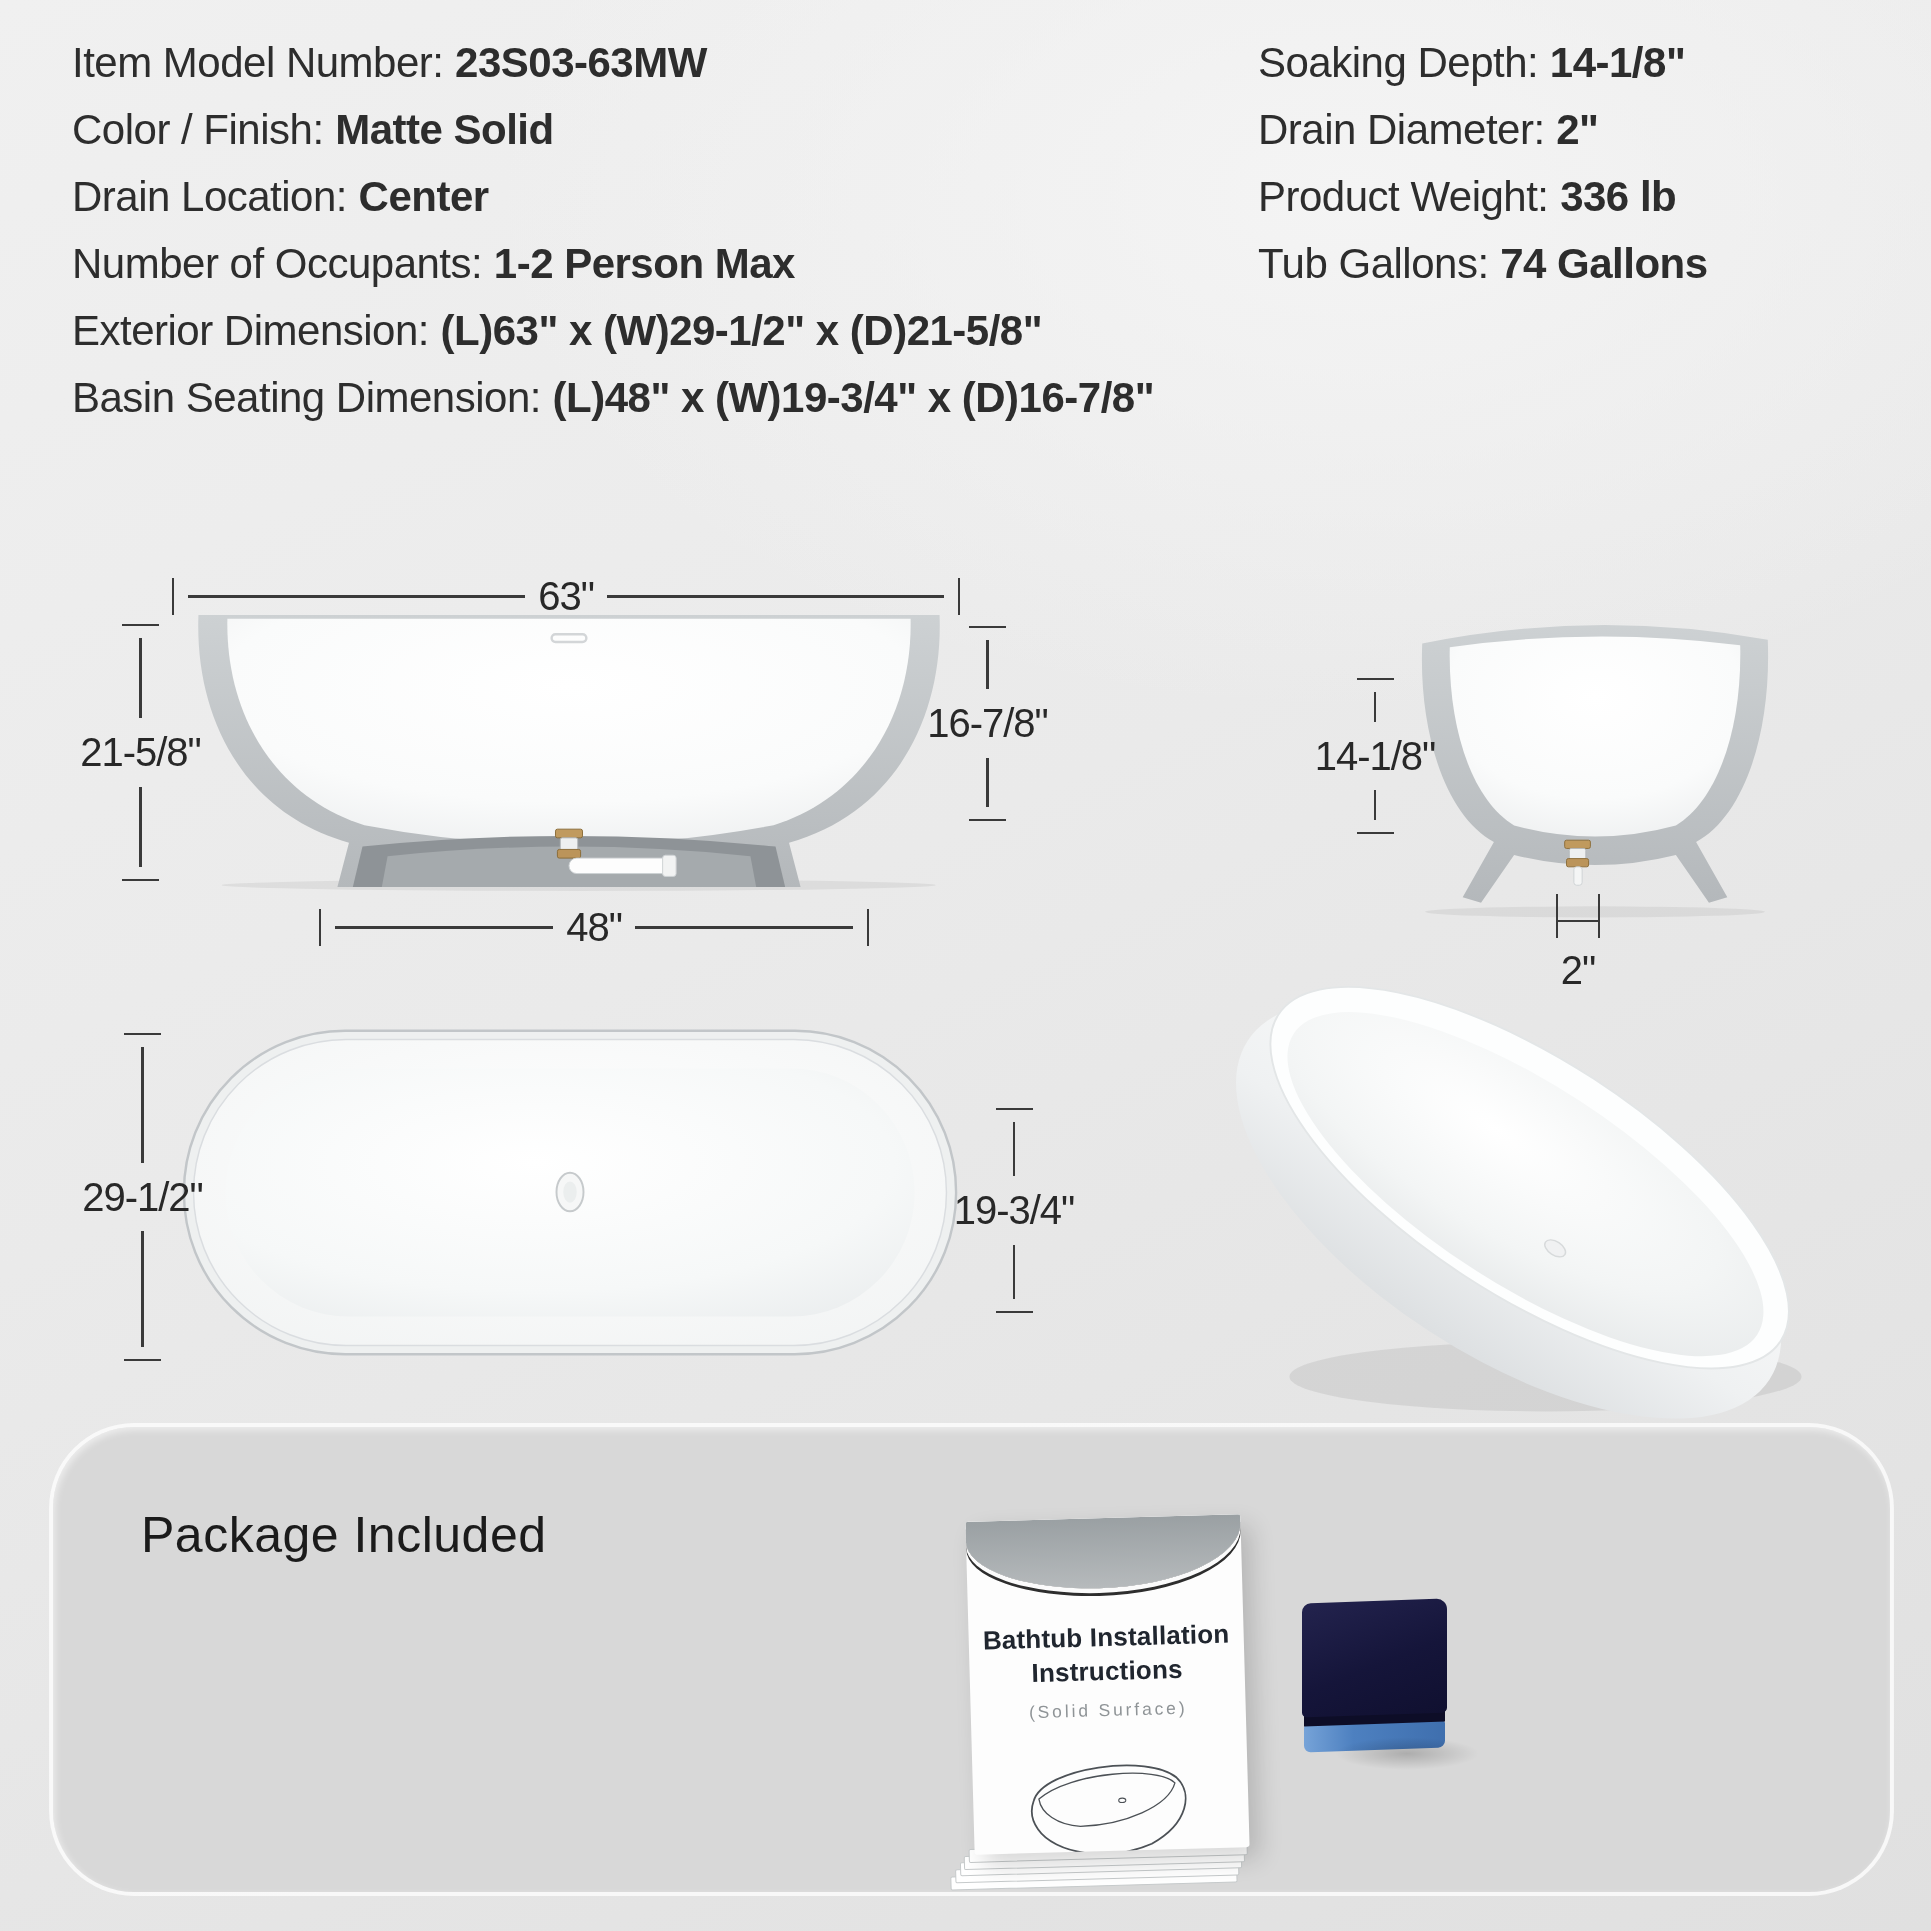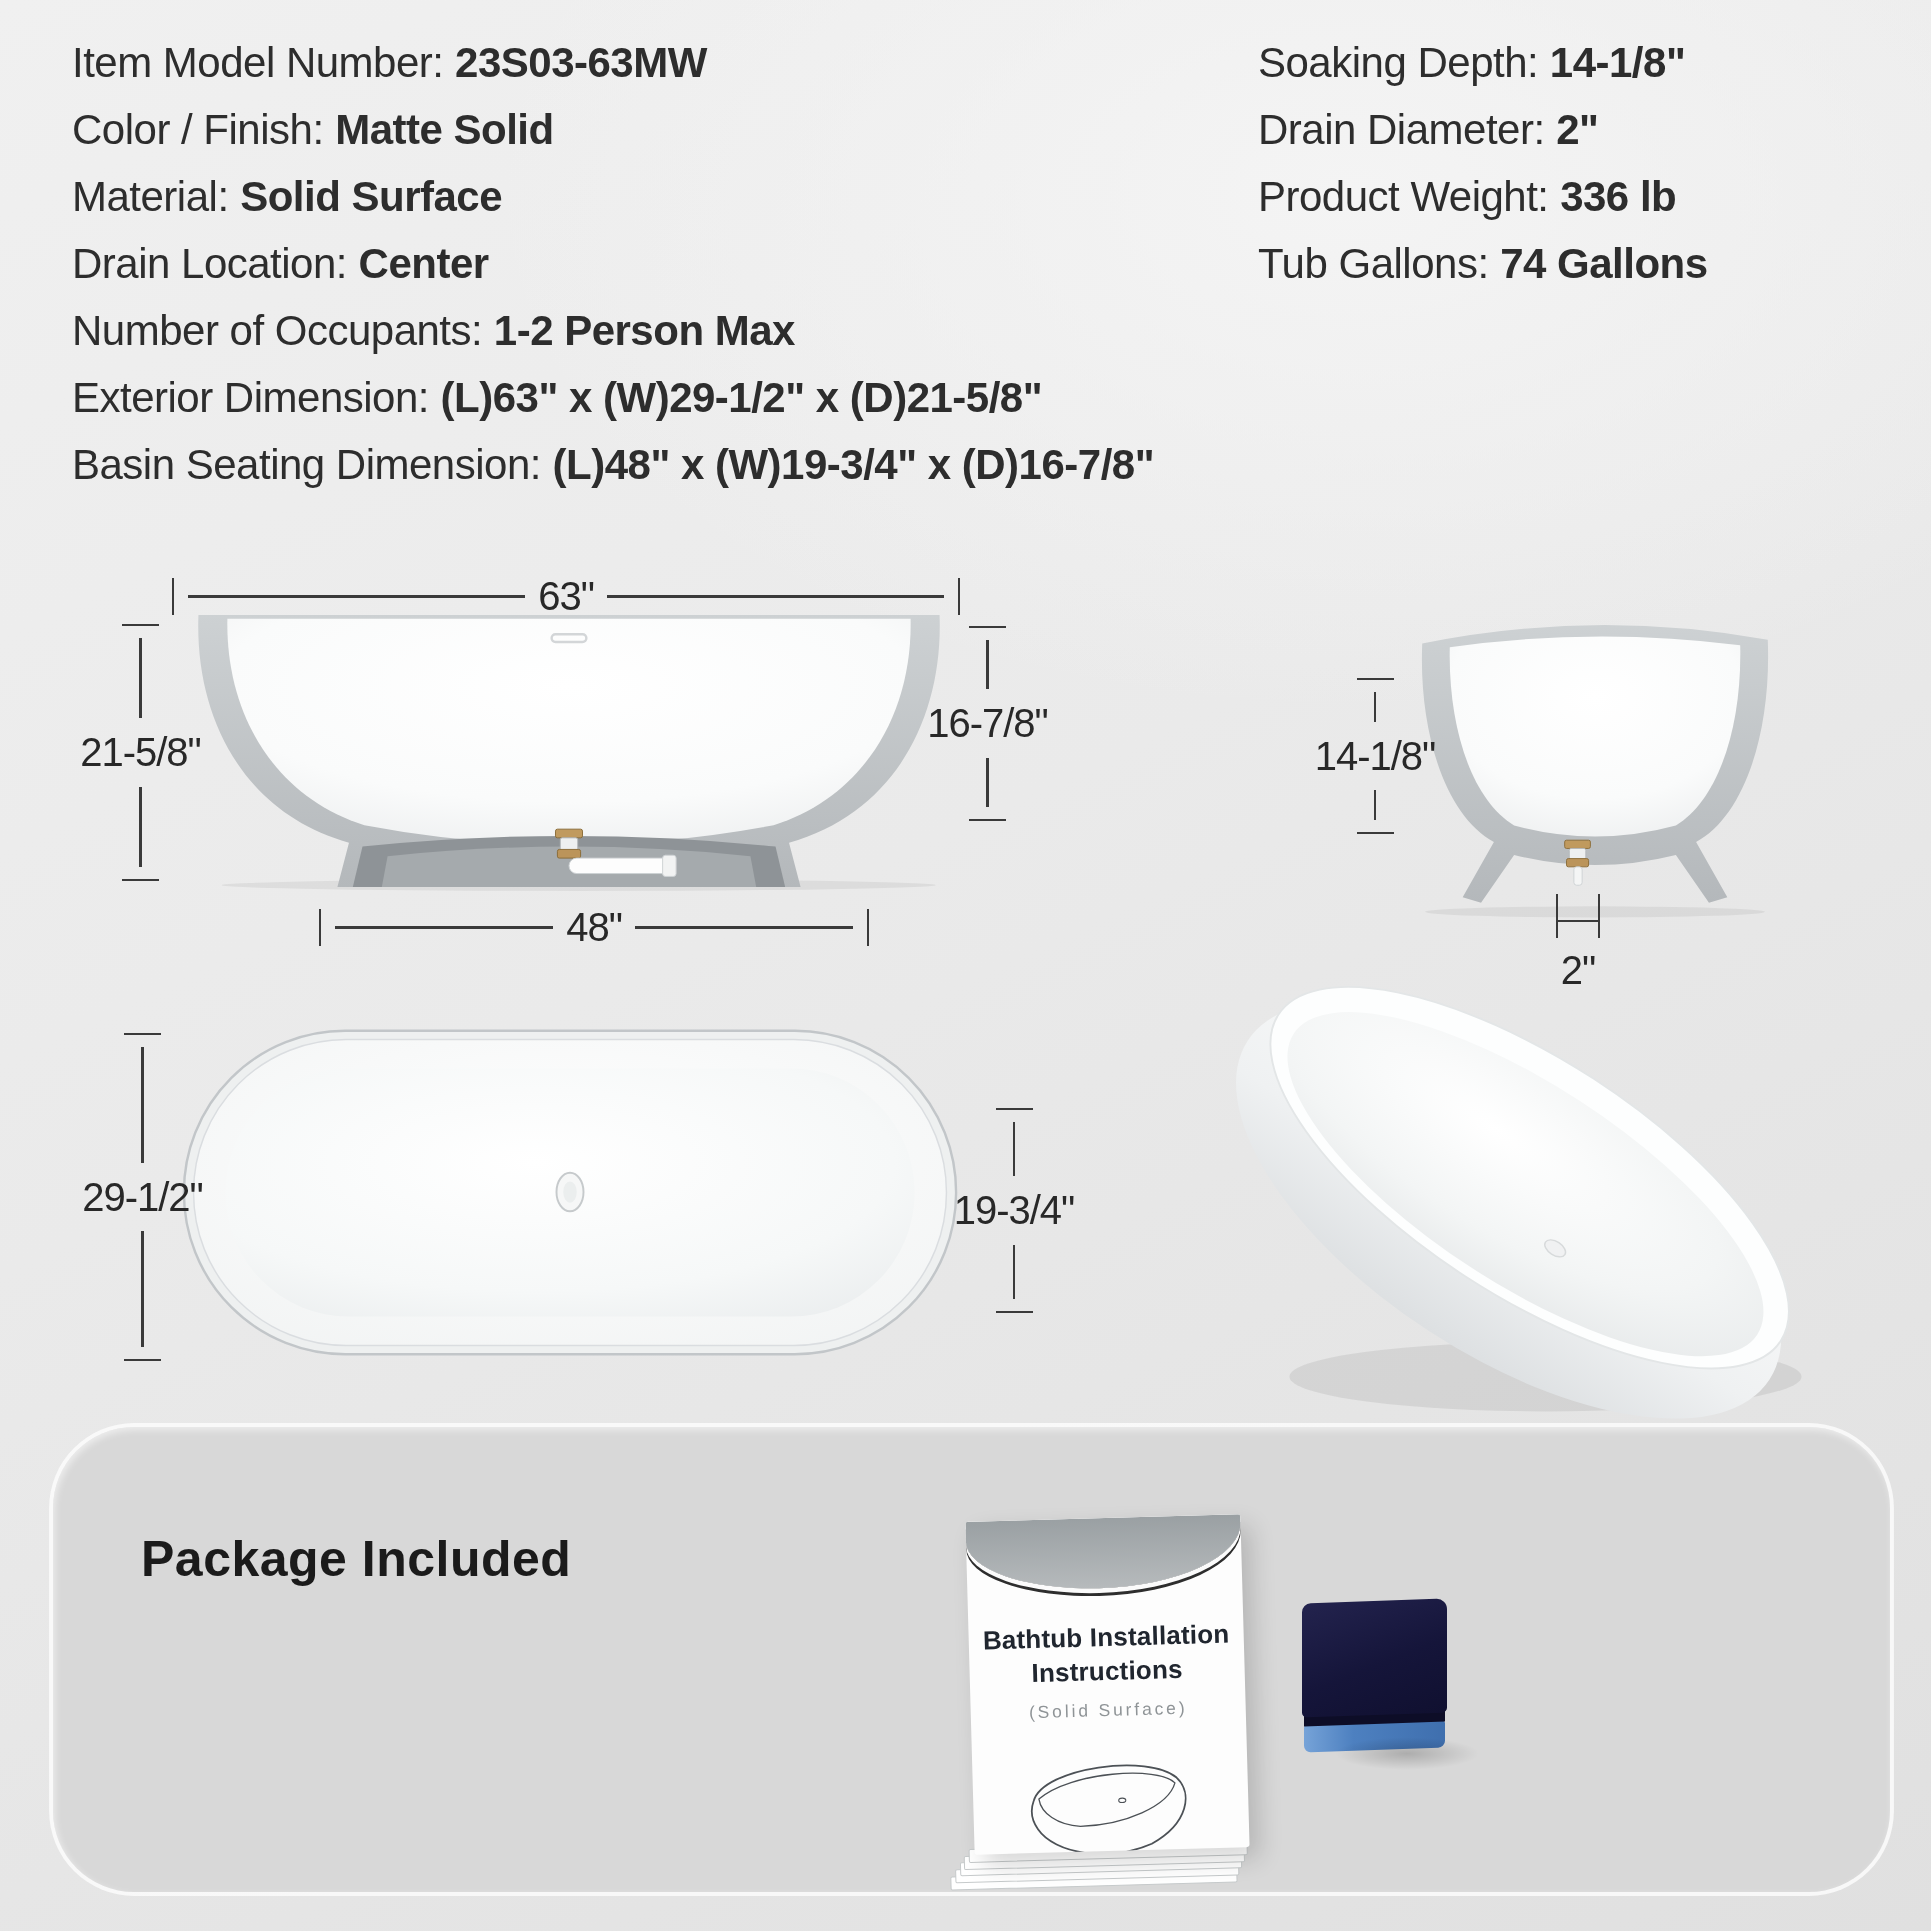--- a/index.html
+++ b/index.html
@@ -27,22 +27,22 @@
   .dim-drain{width:44px;height:46px;}
   .dim-drain .t{position:absolute;top:0;width:2.4px;height:44px;background:#3a3a3a;}
   .dim-drain .t.l{left:0}.dim-drain .t.r{right:0}
   .dim-drain .mid{position:absolute;top:26px;left:1.9px;right:1.9px;height:2.4px;background:#3a3a3a;}
   .dim-drain .dim-label{position:absolute;top:54px;left:50%;transform:translateX(-50%);}
   .diagram{position:absolute;}
   
   .card{position:absolute;left:53px;top:1427px;width:1837px;height:465px;
     background:#d8d8d8;border-radius:81px;
     box-shadow:0 0 0 3.9px rgba(252,252,252,.85), inset 1.9px 2.9px 7.7px rgba(255,255,255,.55);}
-  .pkg-head{position:absolute;left:141px;top:1506px;font-size:50px;font-weight:700;
-    color:#1b1b1b;letter-spacing:0.5px;margin-top:24px;}
+  .pkg-head{position:absolute;left:141px;top:1506px;font-size:50px;font-weight:400;
+    color:#1b1b1b;letter-spacing:0.5px;}
   .pkg-list{position:absolute;left:141px;top:1593px;}
   .pkg-item{font-size:43px;line-height:65px;color:#1f1f1f;letter-spacing:1px;white-space:nowrap;}
   .pkg-item .bullet{font-size:43px;margin-right:17.4px;}
   
   .manual{position:absolute;left:970px;top:1518px;width:275px;height:333px;transform:rotate(-1.6deg);}
   .manual .page{position:absolute;background:#fff;border:1px solid #c6cacb;border-radius:1.9px;height:11.6px;}
   .manual .p1{left:-5.8px;right:1.9px;bottom:-7.7px;}
   .manual .p2{left:-10.6px;right:4.8px;bottom:-14.5px;}
   .manual .p3{left:-15.4px;right:7.7px;bottom:-21px;}
   .manual .p4{left:-20px;right:10.6px;bottom:-28px;}
@@ -71,21 +71,20 @@
     transform:skewY(-2deg);z-index:0;}
 </style>
 </head>
 <body>
 
 <div class="canvas">
 
   <div class="spec-col spec-left">
     <div class="spec-row"><span class="lbl">Item Model Number:</span><span class="val">23S03-63MW</span></div>
     <div class="spec-row"><span class="lbl">Color / Finish:</span><span class="val">Matte Solid</span></div>
-    <div class="spec-row"><span class="lbl">Material:</span><span class="val">Solid Surface</span></div>
     <div class="spec-row"><span class="lbl">Drain Location:</span><span class="val">Center</span></div>
     <div class="spec-row"><span class="lbl">Number of Occupants:</span><span class="val">1-2 Person Max</span></div>
     <div class="spec-row"><span class="lbl">Exterior Dimension:</span><span class="val">(L)63" x (W)29-1/2" x (D)21-5/8"</span></div>
     <div class="spec-row"><span class="lbl">Basin Seating Dimension:</span><span class="val">(L)48" x (W)19-3/4" x (D)16-7/8"</span></div>
   </div>
 
   <div class="spec-col spec-right">
     <div class="spec-row"><span class="lbl">Soaking Depth:</span><span class="val">14-1/8"</span></div>
     <div class="spec-row"><span class="lbl">Drain Diameter:</span><span class="val">2"</span></div>
     <div class="spec-row"><span class="lbl">Product Weight:</span><span class="val">336 lb</span></div>

